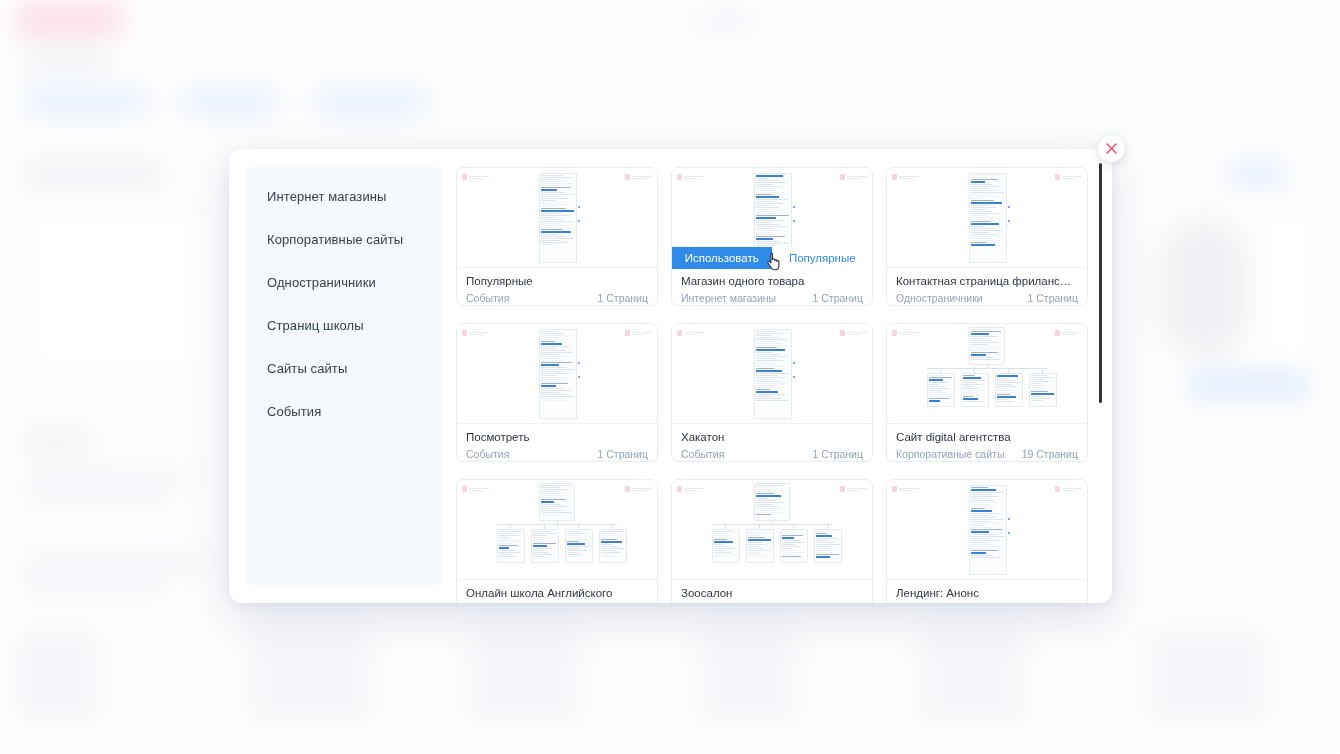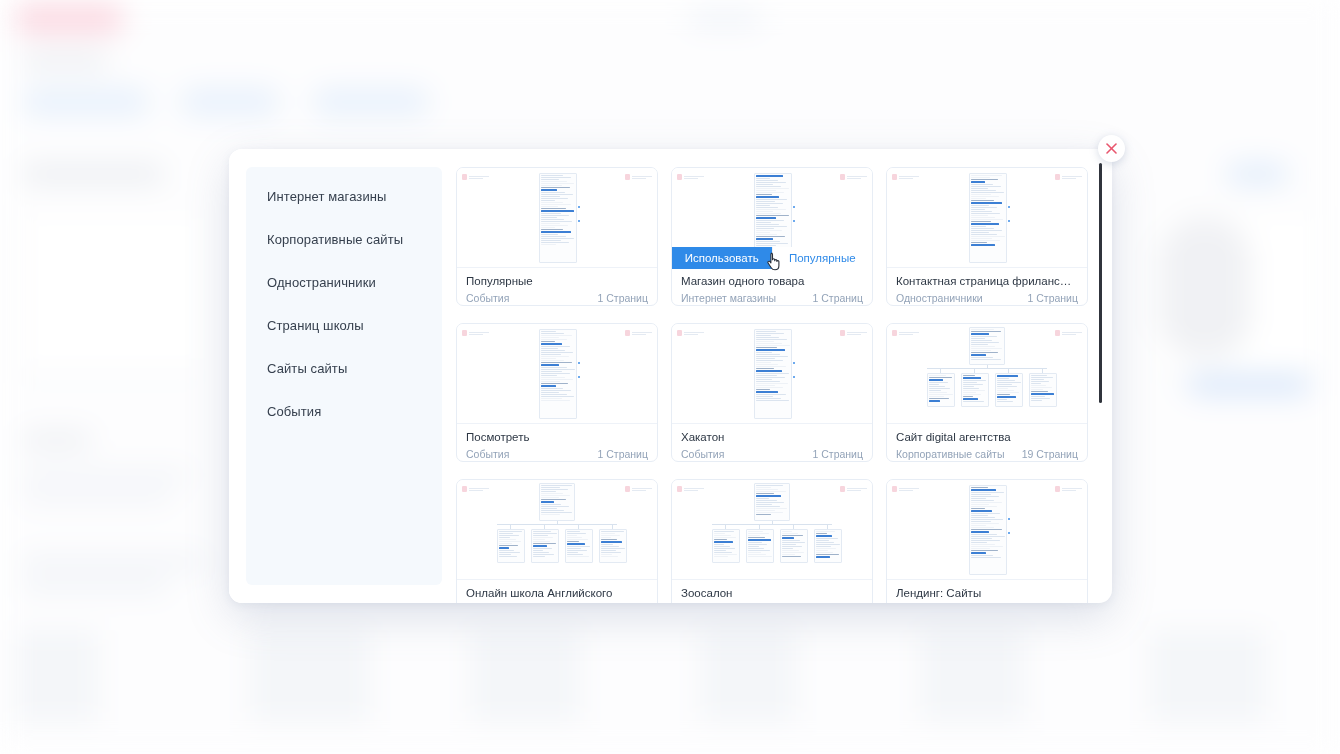--- a/index.html
+++ b/index.html
@@ -1023,21 +1023,21 @@
                 <span class="d" style="width:80%;height:1px"></span>
                 <span class="b" style="width:43%;height:2px"></span>
                 <span class="" style="width:66%;height:1px"></span>
                 <span class="" style="width:89%;height:1px"></span>
               </div>
               <div class="dot" style="left:121px;top:38px"></div>
               <div class="dot" style="left:121px;top:52px"></div>
             </div>
           </div>
           <div class="tpl-meta">
-            <div class="tpl-title">Лендинг: Сайты</div>
+            <div class="tpl-title">Лендинг: Анонс</div>
             <div class="tpl-sub">
               <span></span>
               <span></span>
             </div>
           </div>
         </div>
       </div>
     <div id="grid-scrollbar">
       <div class="thumb"></div>
     </div>

